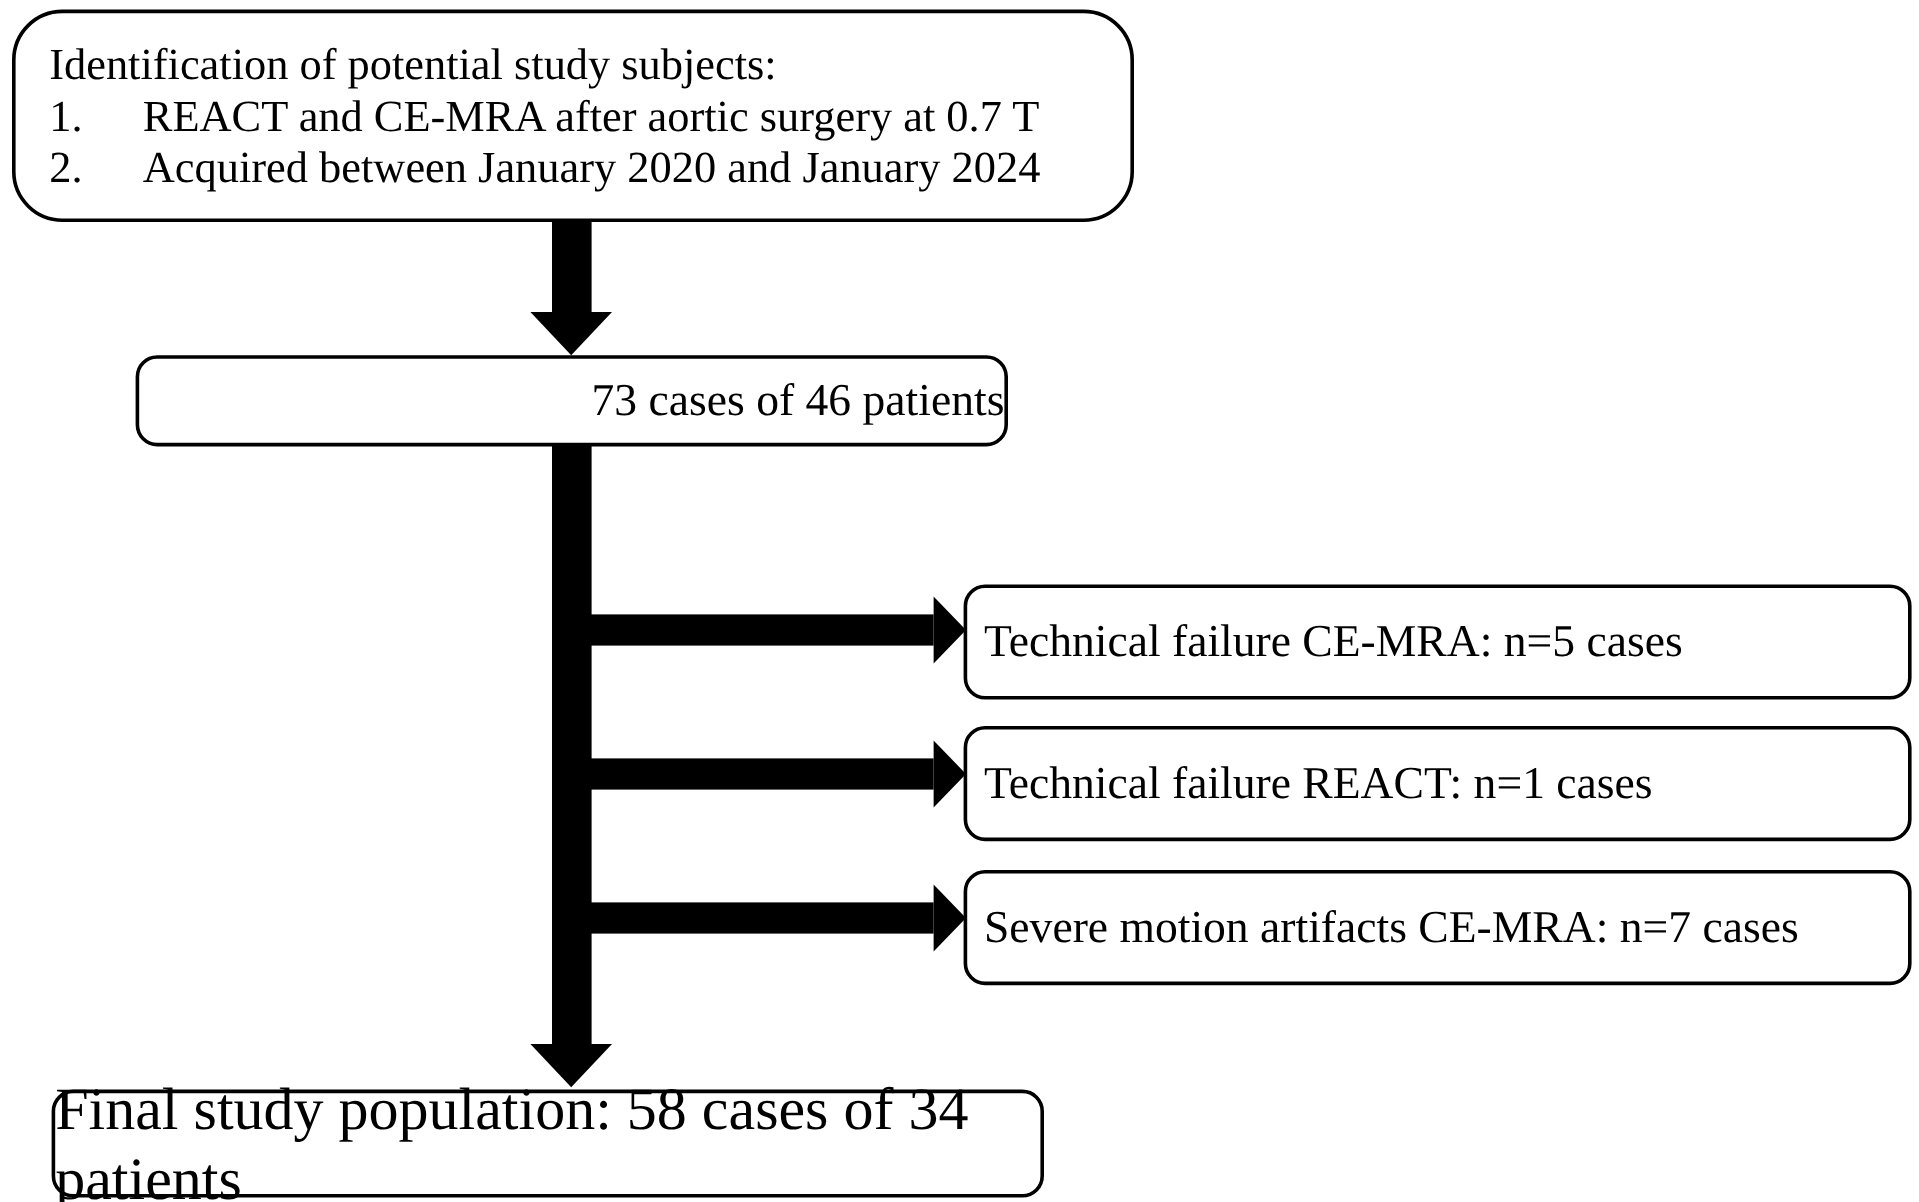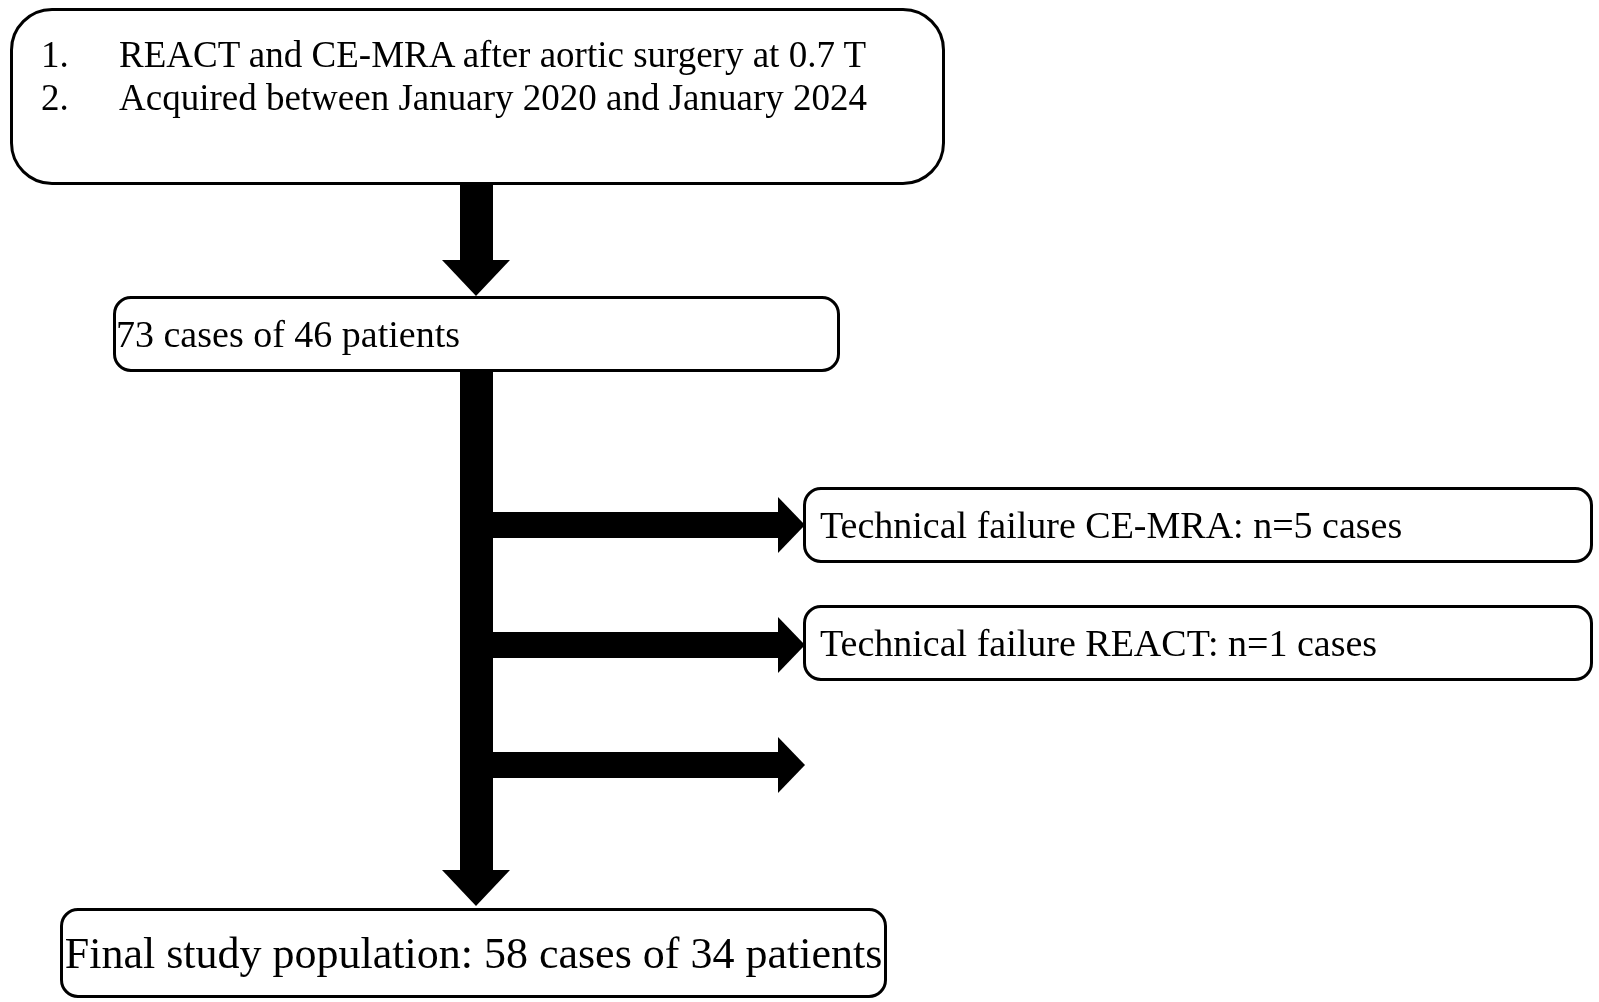--- a/index.html
+++ b/index.html
@@ -33,44 +33,44 @@
   }
   .list-row { display: flex; }
   .list-num { flex: 0 0 78px; width: 78px; }
   .list-text { flex: 1 1 auto; }
 
   
   #box-cases {
     left: 113px; top: 296px;
     width: 727px; height: 76px;
     border-radius: 18px;
-    display: flex; align-items: center; justify-content: flex-start;
+    display: flex; align-items: center; justify-content: flex-end;
     font-size: 38px;
   }
 
   
   .side-box {
     left: 803px;
-    width: 790px; height: 76px;
+    width: 790px; height: 96px;
     border-radius: 18px;
     display: flex; align-items: center;
     padding-left: 14px;
     font-size: 38px;
   }
   #box-excl-0 { top: 487px; }
   #box-excl-1 { top: 605px; }
   #box-excl-2 { top: 725px; }
 
   
   #box-final {
-    left: 60px; top: 908px;
+    left: 43px; top: 908px;
     width: 827px; height: 90px;
     border-radius: 18px;
     display: flex; align-items: center; justify-content: center;
-    font-size: 44px;
+    font-size: 50px;
   }
 
   
   .shaft-v { position: absolute; background: #000000; }
   .shaft-h { position: absolute; background: #000000; left: 476px; width: 302px; height: 26px; }
   .head-down {
     position: absolute; width: 0; height: 0;
     border-left: 34px solid transparent;
     border-right: 34px solid transparent;
     border-top: 36px solid #000000;
@@ -91,20 +91,21 @@
   #hhead-1  { top: 617px; left: 778px; }
   #hshaft-2 { top: 752px; }
   #hhead-2  { top: 737px; left: 778px; }
 </style>
 </head>
 <body>
 
 <div class="canvas">
 
   <div class="box" id="box-identification">
+    <div>Identification of potential study subjects:</div>
     <div class="list-row">
       <span class="list-num">1.</span>
       <span class="list-text">REACT and CE-MRA after aortic surgery at 0.7 T</span>
     </div>
     <div class="list-row">
       <span class="list-num">2.</span>
       <span class="list-text">Acquired between January 2020 and January 2024</span>
     </div>
   </div>
 
@@ -124,18 +125,21 @@
   <div class="head-right" id="hhead-1"></div>
   <div class="shaft-h" id="hshaft-2"></div>
   <div class="head-right" id="hhead-2"></div>
 
   <div class="box side-box" id="box-excl-0">
     <span>Technical failure CE-MRA: n=5 cases</span>
   </div>
   <div class="box side-box" id="box-excl-1">
     <span>Technical failure REACT: n=1 cases</span>
   </div>
+  <div class="box side-box" id="box-excl-2">
+    <span>Severe motion artifacts CE-MRA: n=7 cases</span>
+  </div>
 
   <div class="box" id="box-final">
     <span>Final study population: 58 cases of 34 patients</span>
   </div>
 
 </div>
 
 </body></html>

